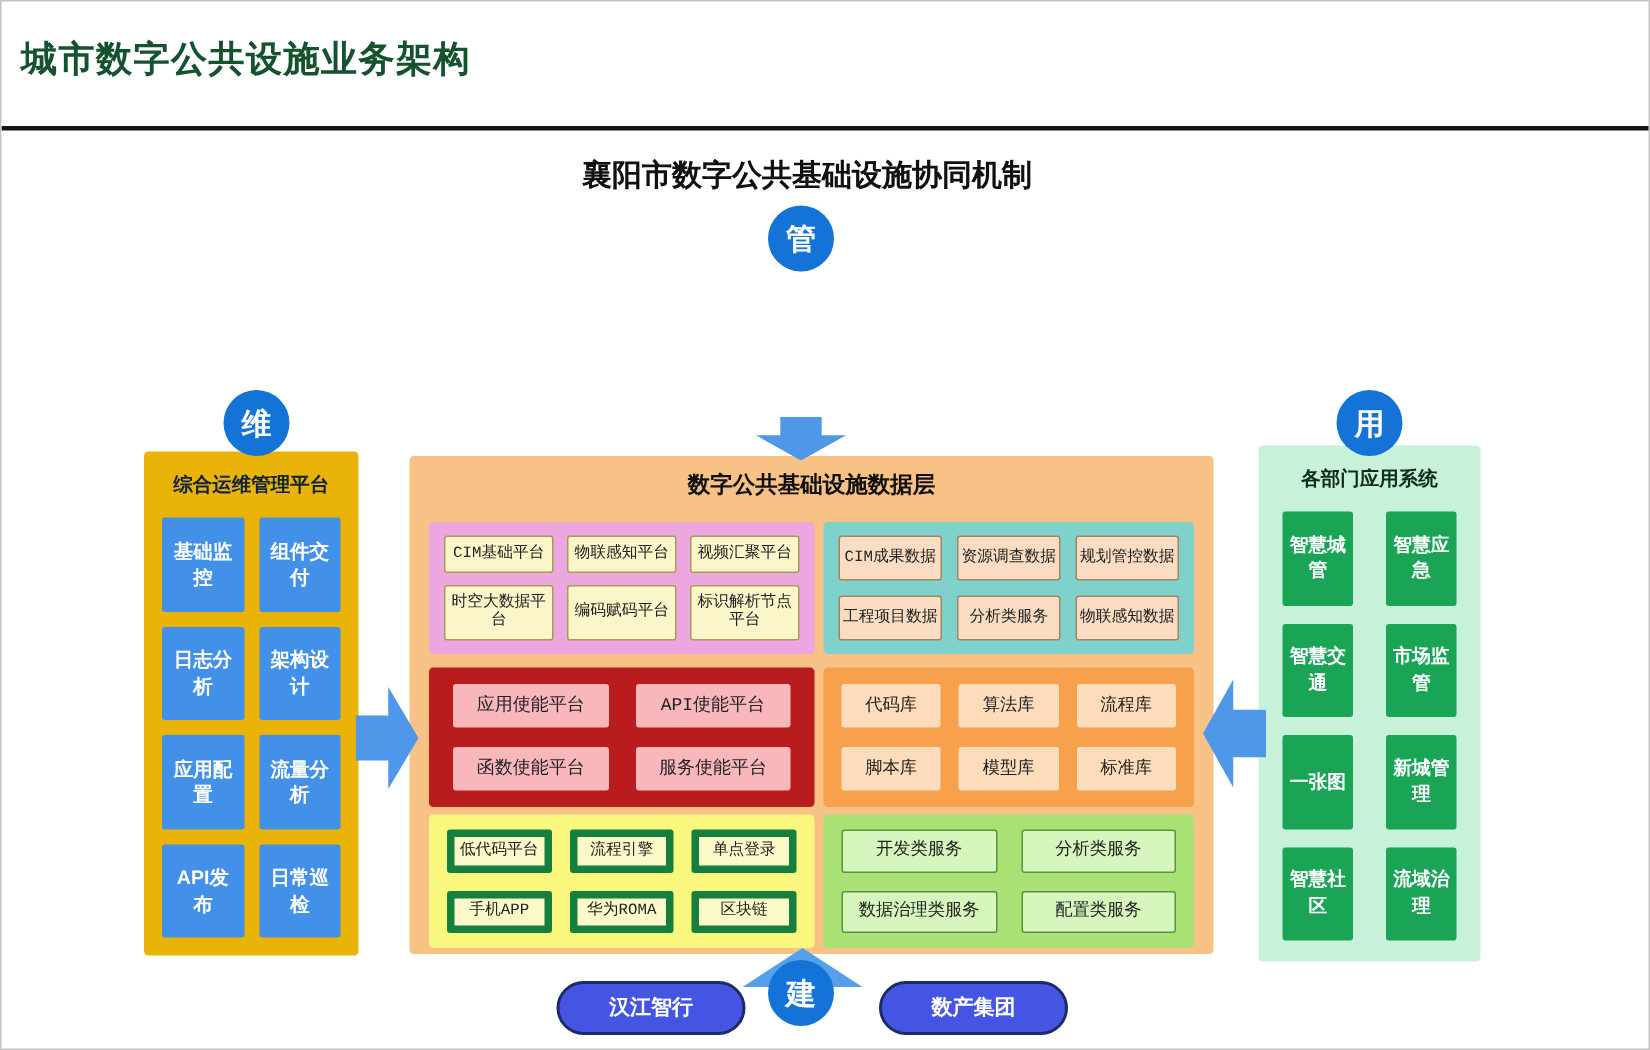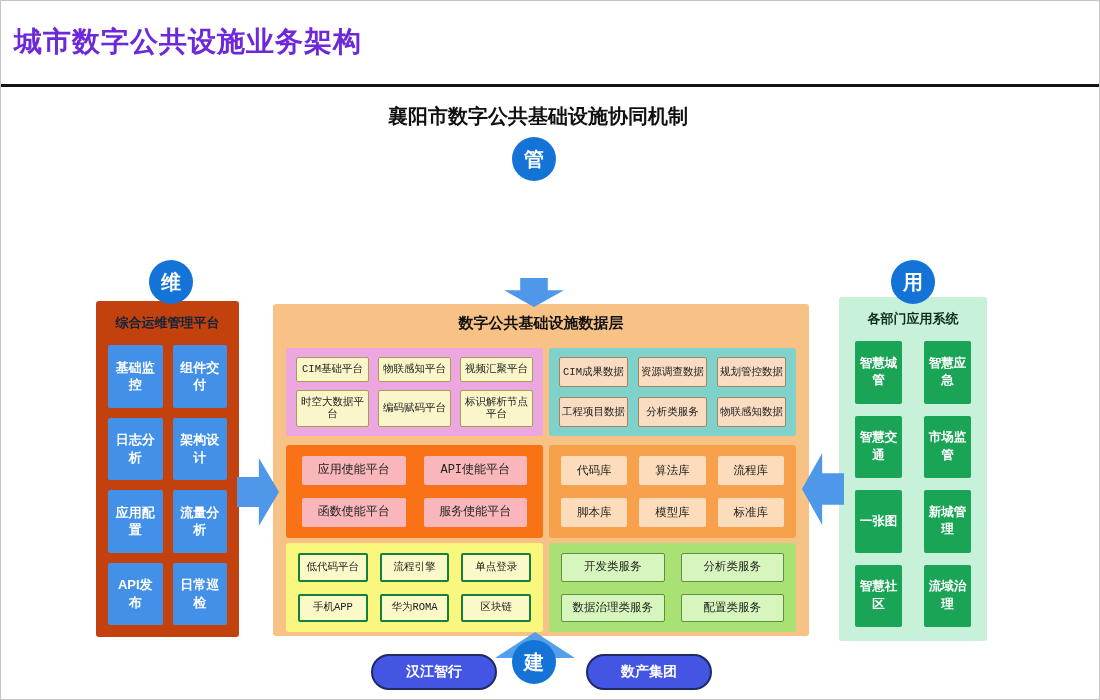--- a/index.html
+++ b/index.html
@@ -4,21 +4,21 @@
 <style>
   * { margin:0; padding:0; box-sizing:border-box; }
   html,body { background:#e8e8e8; }
   .stage {
     position:relative; width:1100px; height:700px; background:#fff;
     border:1px solid #c4c4c4; overflow:hidden;
     font-family:"Liberation Sans","DejaVu Sans",sans-serif; color:#111;
   }
   .page-title {
     position:absolute; left:13px; top:22px;
-    font-size:28px; font-weight:600; letter-spacing:1px; color:#6d28d9;
+    font-size:24px; font-weight:600; letter-spacing:1px; color:#14532d;
   }
   .title-rule { position:absolute; left:0; top:83px; width:1100px; height:3px; background:#141414; }
   .diagram-subtitle {
     position:absolute; left:237px; top:102px; width:600px; text-align:center;
     font-size:20px; font-weight:700; color:#101010;
   }
   .badge {
     position:absolute; width:44px; height:44px; border-radius:50%;
     background:#1373d6; color:#fff; font-size:20px; font-weight:700;
     display:flex; align-items:center; justify-content:center; z-index:8;
@@ -46,21 +46,21 @@
     clip-path:polygon(27% 0, 73% 0, 73% 42%, 100% 42%, 50% 100%, 0 42%, 27% 42%); }
   .arrow-right { left:236px; top:457px; width:42px; height:68px;
     clip-path:polygon(0 28%, 52% 28%, 52% 0, 100% 50%, 52% 100%, 52% 72%, 0 72%); }
   .arrow-left { left:801px; top:452px; width:42px; height:72px;
     clip-path:polygon(100% 28%, 48% 28%, 48% 0, 0 50%, 48% 100%, 48% 72%, 100% 72%); }
   .arrow-up { left:494px; top:631px; width:80px; height:26px; background:#55a0ea;
     clip-path:polygon(50% 0, 100% 100%, 0 100%); z-index:7; }
 
   
   .side-panel { position:absolute; border-radius:3px; }
-  .ops-panel { left:95px; top:300px; width:143px; height:336px; background:#c2410c; }
+  .ops-panel { left:95px; top:300px; width:143px; height:336px; background:#eab308; }
   .apps-panel { left:838px; top:296px; width:148px; height:344px; background:#c8f1d9; }
   .side-panel .panel-title {
     position:absolute; left:0; right:0; top:13px; text-align:center;
     font-size:13px; font-weight:700; color:#10233d;
   }
   .apps-panel .panel-title { color:#0f2d1c; }
   .ops-grid { position:absolute; left:12px; right:12px; top:44px; bottom:12px;
     display:grid; grid-template-columns:1fr 1fr; gap:10px; }
   .ops-item { background:#4390e8; color:#fff; font-size:13px; font-weight:700;
     display:flex; align-items:center; justify-content:center; text-align:center;
@@ -81,31 +81,31 @@
     line-height:1.2; border-radius:2px; color:#222;font-family:Liberation Mono, monospace; }
 
   .platform-box { left:13px; top:44px; width:257px; height:88px; background:#eca7e0;
     grid-template-columns:repeat(3,1fr); gap:8px 9px; padding:9px 10px; }
   .platform-box .sub-item { background:#fbf6ca; border:1px solid #a89c52; font-size:10.5px; }
 
   .data-box { left:276px; top:44px; width:247px; height:88px; background:#7ed2cb;
     grid-template-columns:repeat(3,1fr); gap:10px 10px; padding:9px 10px; }
   .data-box .sub-item { background:#f9dcc2; border:1px solid #a5835e; font-size:10.5px; }
 
-  .enable-box { left:13px; top:141px; width:257px; height:93px; background:#f97316;
+  .enable-box { left:13px; top:141px; width:257px; height:93px; background:#b91c1c;
     grid-template-columns:1fr 1fr; gap:13px 18px; padding:11px 16px; }
   .enable-box .sub-item { background:#f9b7bb; font-size:12px; }
 
   .library-box { left:276px; top:141px; width:247px; height:93px; background:#f7a14c;
     grid-template-columns:repeat(3,1fr); gap:13px 12px; padding:11px 12px; }
   .library-box .sub-item { background:#fcdcbb; font-size:11.5px; }
 
   .tool-box { left:13px; top:239px; width:257px; height:89px; background:#f9f77e;
     grid-template-columns:repeat(3,1fr); gap:12px 12px; padding:10px 12px; }
-  .tool-box .sub-item { background:#fcf9c8; border:2px solid #15803d; font-size:10.5px; }
+  .tool-box .sub-item { background:#fcf9c8; border:5px solid #15803d; font-size:10.5px; }
 
   .service-box { left:276px; top:239px; width:247px; height:89px; background:#a9e175;
     grid-template-columns:1fr 1fr; gap:12px 16px; padding:10px 12px; }
   .service-box .sub-item { background:#d6f6bd; border:1px solid #59933f; font-size:11.5px; }
 
   
   .partner-btn {
     position:absolute; top:653px; width:126px; height:36px;
     background:#4355e2; border:2px solid #1e2a66; border-radius:18px;
     color:#fff; font-size:14px; font-weight:700;

